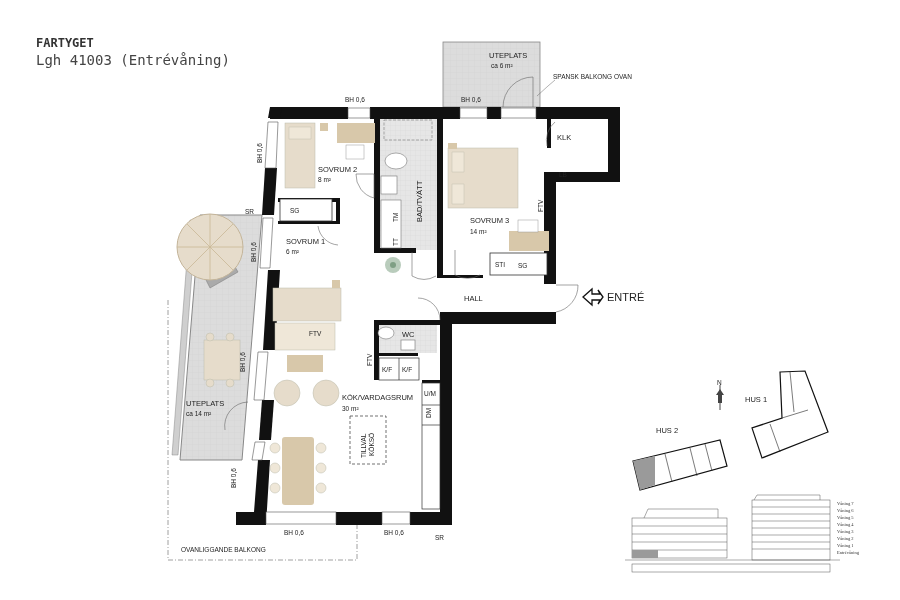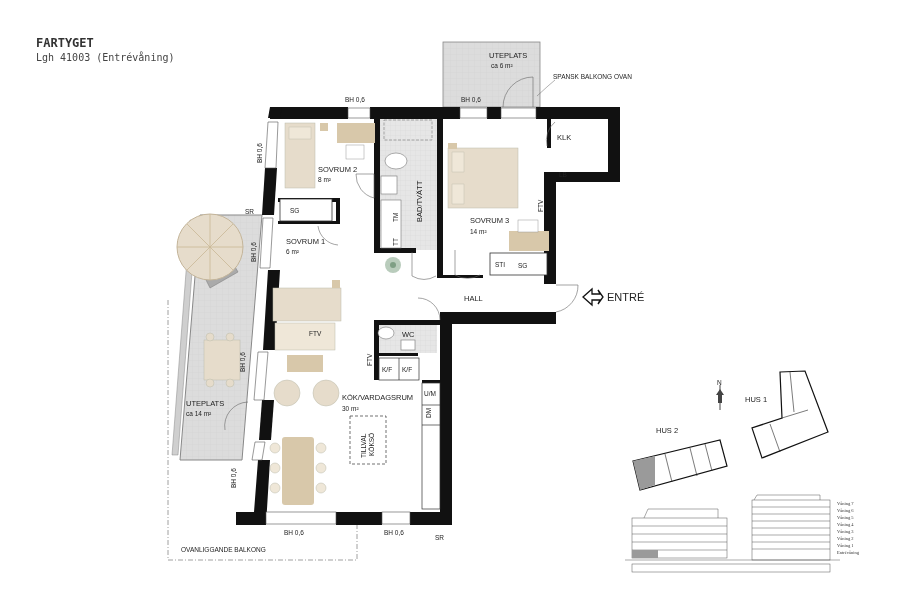--- a/index.html
+++ b/index.html
@@ -1,18 +1,18 @@
 <!DOCTYPE html>
 <html><head>
 <meta charset="utf-8">
 <style>
   html, body { margin:0; padding:0; background:#ffffff; }
   body { width:900px; height:600px; position:relative; overflow:hidden; font-family:"DejaVu Sans", sans-serif; color:#222; }
   .title { position:absolute; left:36px; top:36px; font-family:"DejaVu Sans Mono", monospace; font-size:12px; font-weight:bold; color:#333; }
-  .subtitle { position:absolute; left:36px; top:52px; font-family:"DejaVu Sans Mono", monospace; font-size:10px; color:#444; }
+  .subtitle { position:absolute; left:36px; top:52px; font-family:"DejaVu Sans Mono", monospace; font-size:14px; color:#444; }
   svg { position:absolute; left:0; top:0; }
   .lbl { font-family:"Liberation Sans", sans-serif; font-size:7.5px; fill:#222; }
   .lbl-s { font-family:"Liberation Sans", sans-serif; font-size:6.5px; fill:#222; }
   .lbl-xs { font-family:"Liberation Serif", serif; font-size:4.5px; fill:#333; }
   .lbl-big { font-family:"Liberation Sans", sans-serif; font-size:11px; fill:#222; }
 </style>
 </head>
 <body>
 
 <div class="title">FARTYGET</div>

